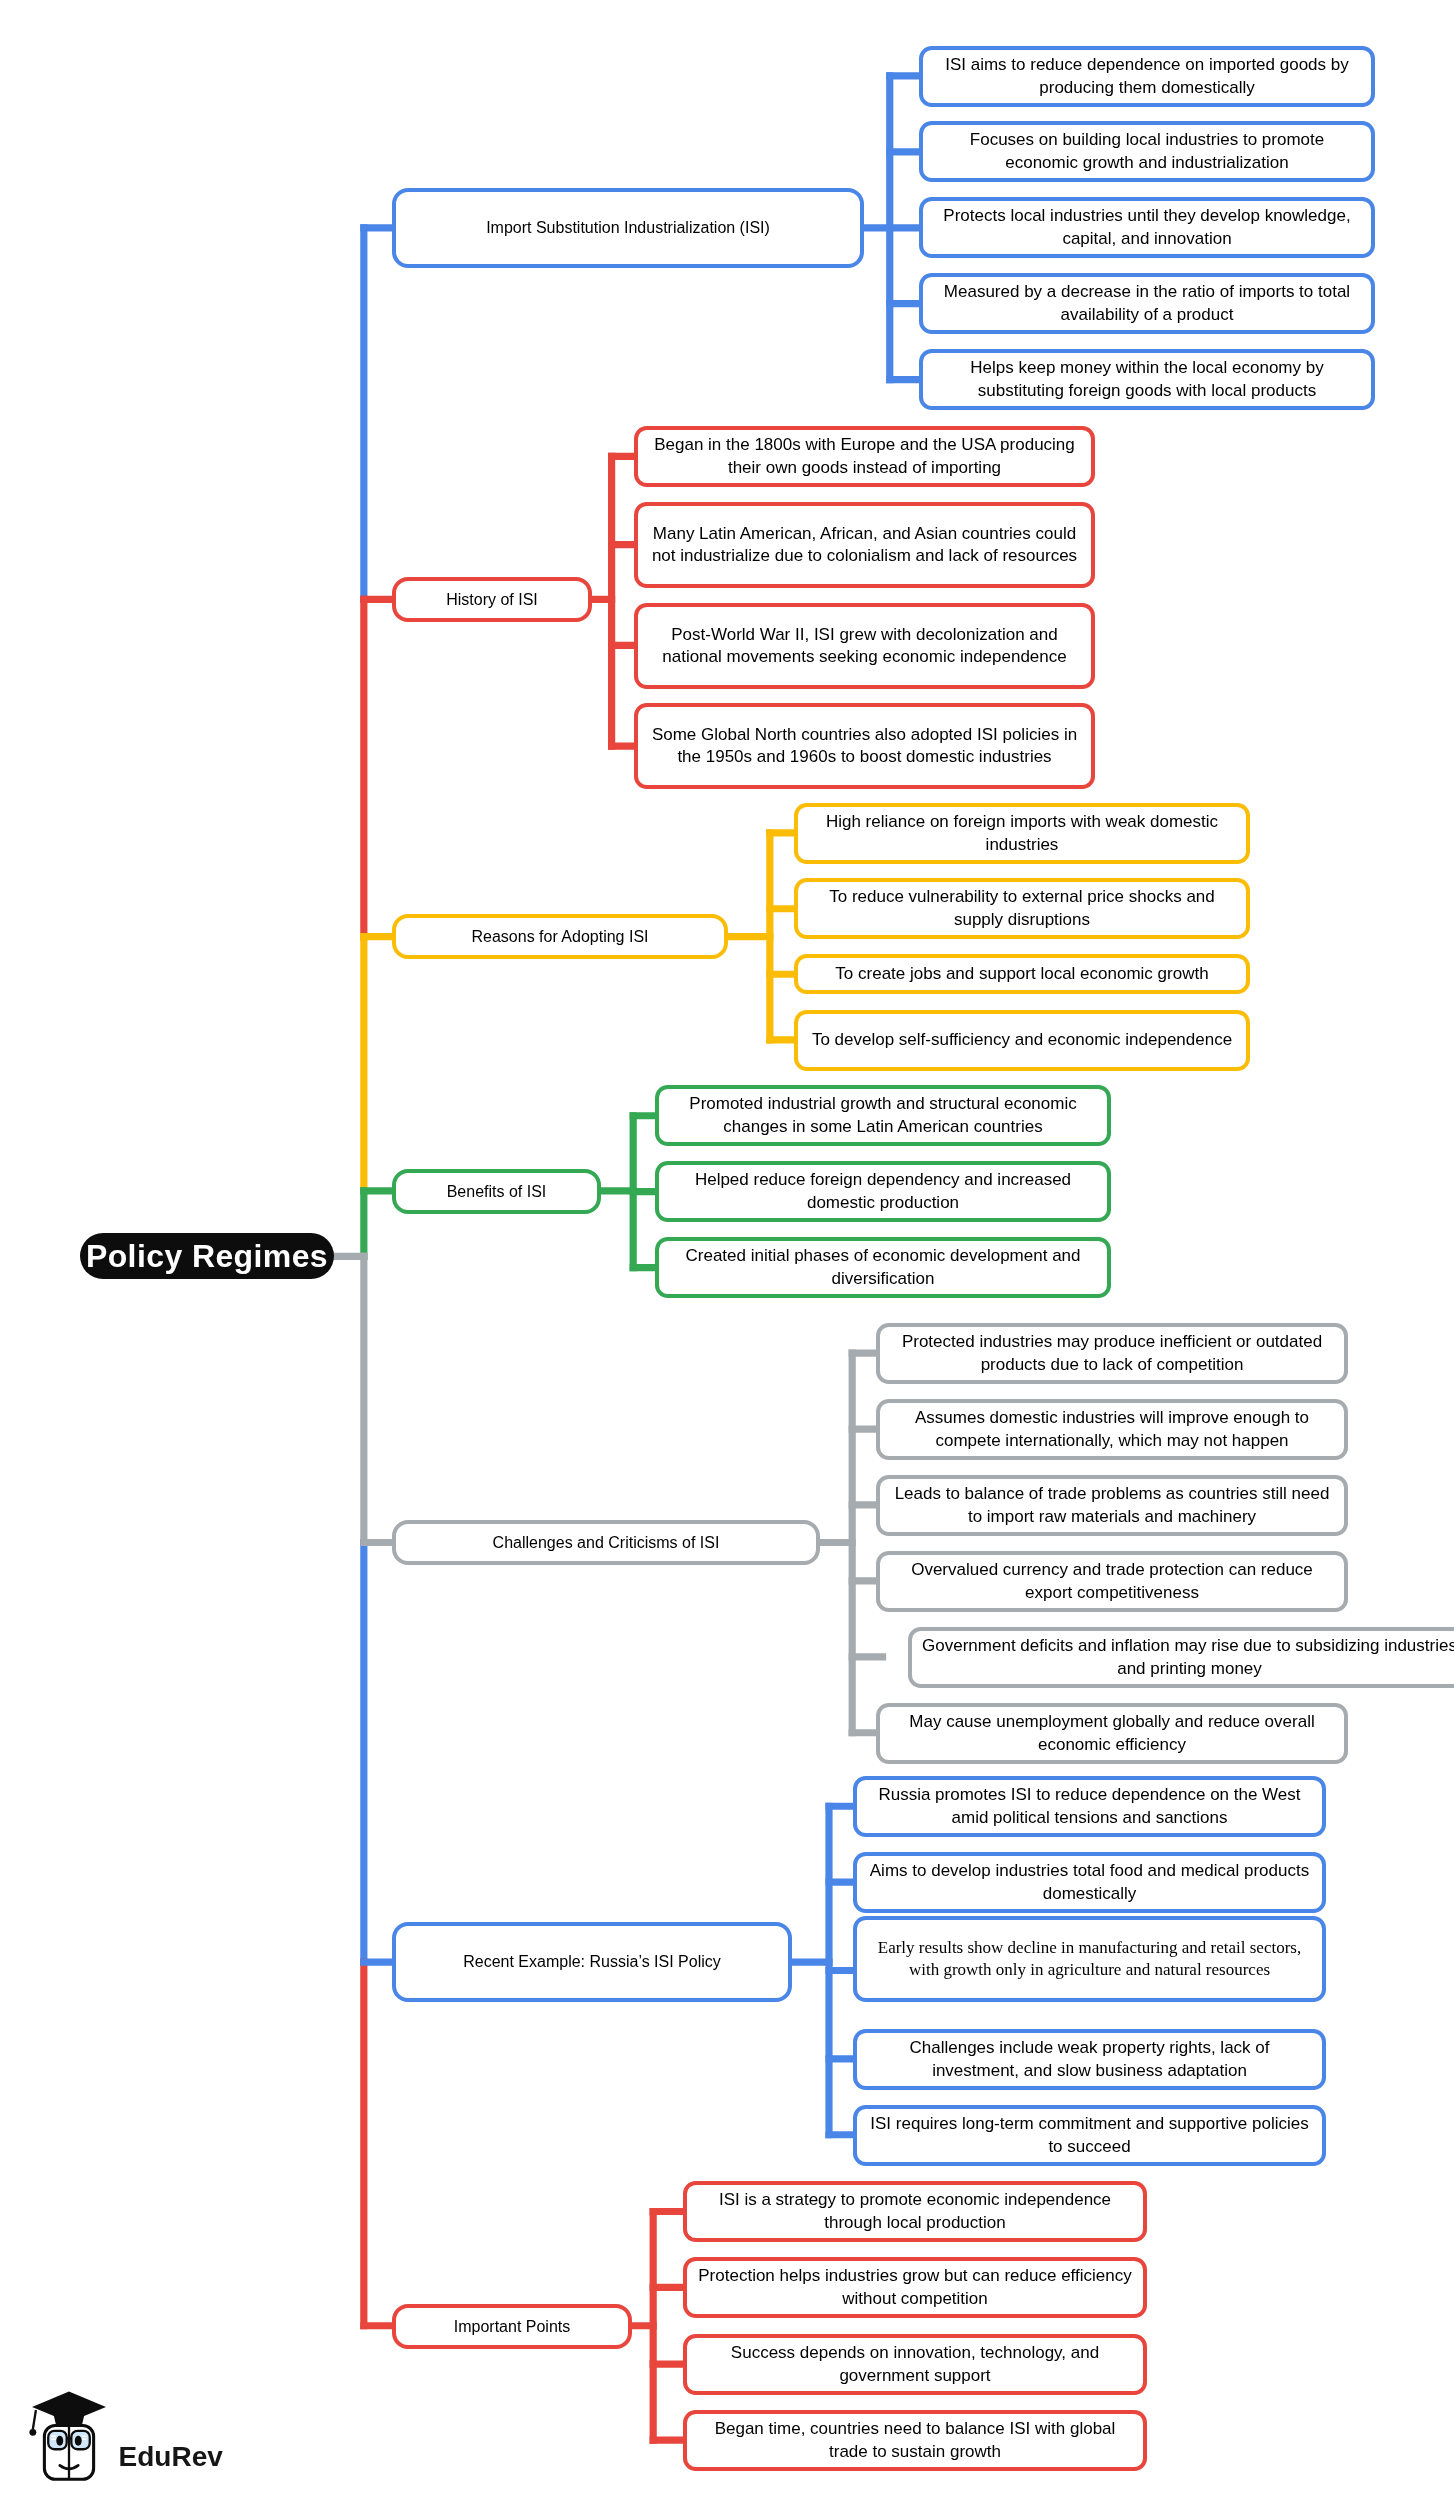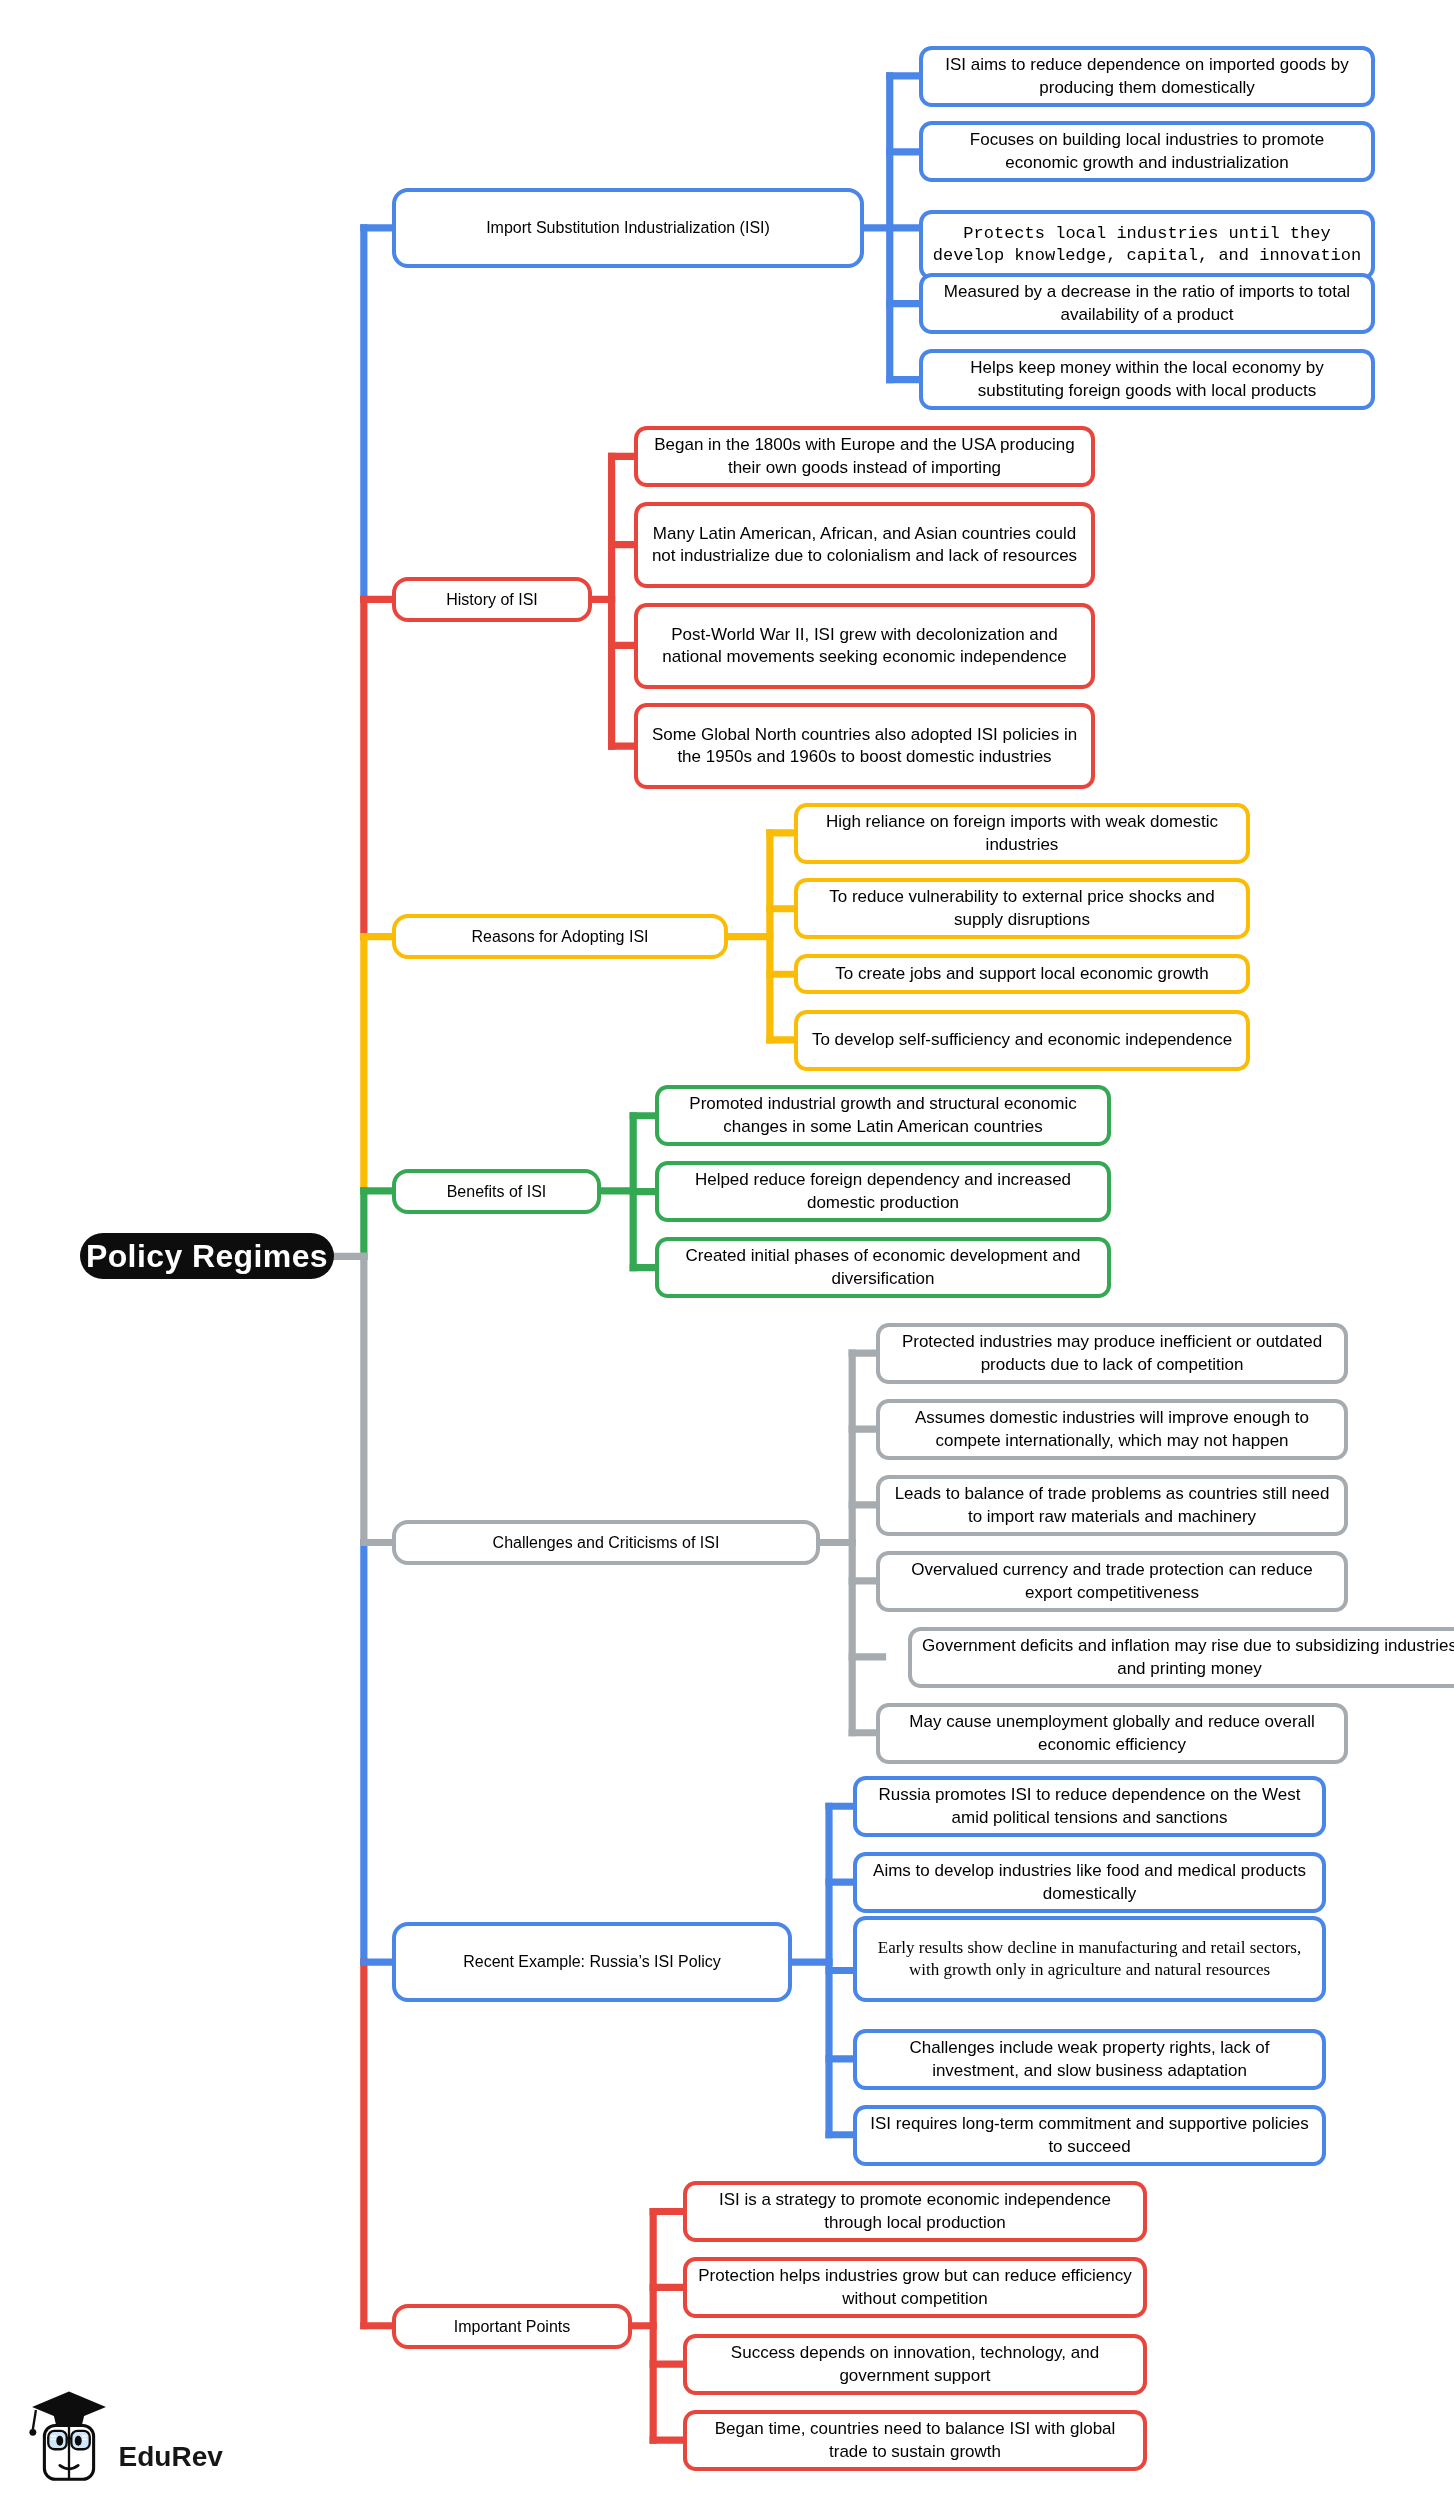--- a/index.html
+++ b/index.html
@@ -86,21 +86,21 @@
       <line x1="817" y1="2958" x2="863" y2="2958" stroke="#e8453c" stroke-width="9" stroke-linecap="square"></line>
       <line x1="817" y1="3053" x2="863" y2="3053" stroke="#e8453c" stroke-width="9" stroke-linecap="square"></line>
     </svg>
 
   <div class="node root-node" id="root-node" style="left: 80px; top: 1233px; width: 254px; height: 46px; background: rgb(13, 13, 13); color: rgb(255, 255, 255);">Policy Regimes</div>
 
   <div id="nodes-layer">
       <div class="node branch-title two-line" style="left: 392px; top: 188px; width: 472px; height: 80px; border-color: rgb(74, 134, 232);">Import Substitution Industrialization (ISI)</div>
       <div class="node leaf" style="left: 919px; top: 46px; width: 456px; height: 61px; border-color: rgb(74, 134, 232);">ISI aims to reduce dependence on imported goods by producing them domestically</div>
       <div class="node leaf" style="left: 919px; top: 121px; width: 456px; height: 61px; border-color: rgb(74, 134, 232);">Focuses on building local industries to promote economic growth and industrialization</div>
-      <div class="node leaf" style="left: 919px; top: 210px; width: 456px; height: 70px; border-color: rgb(74, 134, 232); font-family: Liberation Mono, monospace;">Protects local industries until they develop knowledge, capital, and innovation</div>
+      <div class="node leaf" style="left: 919px; top: 197px; width: 456px; height: 61px; border-color: rgb(74, 134, 232);">Protects local industries until they develop knowledge, capital, and innovation</div>
       <div class="node leaf" style="left: 919px; top: 273px; width: 456px; height: 61px; border-color: rgb(74, 134, 232);">Measured by a decrease in the ratio of imports to total availability of a product</div>
       <div class="node leaf" style="left: 919px; top: 349px; width: 456px; height: 61px; border-color: rgb(74, 134, 232);">Helps keep money within the local economy by substituting foreign goods with local products</div>
       <div class="node branch-title" style="left: 392px; top: 577px; width: 200px; height: 45px; border-color: rgb(232, 69, 60);">History of ISI</div>
       <div class="node leaf" style="left: 634px; top: 426px; width: 461px; height: 61px; border-color: rgb(232, 69, 60);">Began in the 1800s with Europe and the USA producing their own goods instead of importing</div>
       <div class="node leaf" style="left: 634px; top: 502px; width: 461px; height: 86px; border-color: rgb(232, 69, 60);">Many Latin American, African, and Asian countries could not industrialize due to colonialism and lack of resources</div>
       <div class="node leaf" style="left: 634px; top: 603px; width: 461px; height: 86px; border-color: rgb(232, 69, 60);">Post-World War II, ISI grew with decolonization and national movements seeking economic independence</div>
       <div class="node leaf" style="left: 634px; top: 703px; width: 461px; height: 86px; border-color: rgb(232, 69, 60);">Some Global North countries also adopted ISI policies in the 1950s and 1960s to boost domestic industries</div>
       <div class="node branch-title" style="left: 392px; top: 914px; width: 336px; height: 45px; border-color: rgb(251, 188, 5);">Reasons for Adopting ISI</div>
       <div class="node leaf" style="left: 794px; top: 803px; width: 456px; height: 61px; border-color: rgb(251, 188, 5);">High reliance on foreign imports with weak domestic industries</div>
       <div class="node leaf" style="left: 794px; top: 878px; width: 456px; height: 61px; border-color: rgb(251, 188, 5);">To reduce vulnerability to external price shocks and supply disruptions</div>
@@ -112,21 +112,21 @@
       <div class="node leaf" style="left: 655px; top: 1237px; width: 456px; height: 61px; border-color: rgb(52, 168, 83);">Created initial phases of economic development and diversification</div>
       <div class="node branch-title" style="left: 392px; top: 1520px; width: 428px; height: 45px; border-color: rgb(166, 171, 175);">Challenges and Criticisms of ISI</div>
       <div class="node leaf" style="left: 876px; top: 1323px; width: 472px; height: 61px; border-color: rgb(166, 171, 175);">Protected industries may produce inefficient or outdated products due to lack of competition</div>
       <div class="node leaf" style="left: 876px; top: 1399px; width: 472px; height: 61px; border-color: rgb(166, 171, 175);">Assumes domestic industries will improve enough to compete internationally, which may not happen</div>
       <div class="node leaf" style="left: 876px; top: 1475px; width: 472px; height: 61px; border-color: rgb(166, 171, 175);">Leads to balance of trade problems as countries still need to import raw materials and machinery</div>
       <div class="node leaf" style="left: 876px; top: 1551px; width: 472px; height: 61px; border-color: rgb(166, 171, 175);">Overvalued currency and trade protection can reduce export competitiveness</div>
       <div class="node leaf" style="left: 876px; top: 1627px; width: 563px; height: 61px; border-color: rgb(166, 171, 175); margin-left: 32px;">Government deficits and inflation may rise due to subsidizing industries and printing money</div>
       <div class="node leaf" style="left: 876px; top: 1703px; width: 472px; height: 61px; border-color: rgb(166, 171, 175);">May cause unemployment globally and reduce overall economic efficiency</div>
       <div class="node branch-title two-line" style="left: 392px; top: 1922px; width: 400px; height: 80px; border-color: rgb(74, 134, 232);">Recent Example: Russia’s ISI Policy</div>
       <div class="node leaf" style="left: 853px; top: 1776px; width: 473px; height: 61px; border-color: rgb(74, 134, 232);">Russia promotes ISI to reduce dependence on the West amid political tensions and sanctions</div>
-      <div class="node leaf" style="left: 853px; top: 1852px; width: 473px; height: 61px; border-color: rgb(74, 134, 232);">Aims to develop industries like food and medical products domestically</div>
+      <div class="node leaf" style="left: 853px; top: 1852px; width: 473px; height: 61px; border-color: rgb(74, 134, 232);">Aims to develop industries total food and medical products domestically</div>
       <div class="node leaf" style="left: 853px; top: 1916px; width: 473px; height: 86px; border-color: rgb(74, 134, 232); font-family: Liberation Serif, serif;">Early results show decline in manufacturing and retail sectors, with growth only in agriculture and natural resources</div>
       <div class="node leaf" style="left: 853px; top: 2029px; width: 473px; height: 61px; border-color: rgb(74, 134, 232);">Challenges include weak property rights, lack of investment, and slow business adaptation</div>
       <div class="node leaf" style="left: 853px; top: 2105px; width: 473px; height: 61px; border-color: rgb(74, 134, 232);">ISI requires long-term commitment and supportive policies to succeed</div>
       <div class="node branch-title" style="left: 392px; top: 2304px; width: 240px; height: 45px; border-color: rgb(232, 69, 60);">Important Points</div>
       <div class="node leaf" style="left: 683px; top: 2181px; width: 464px; height: 61px; border-color: rgb(232, 69, 60);">ISI is a strategy to promote economic independence through local production</div>
       <div class="node leaf" style="left: 683px; top: 2257px; width: 464px; height: 61px; border-color: rgb(232, 69, 60);">Protection helps industries grow but can reduce efficiency without competition</div>
       <div class="node leaf" style="left: 683px; top: 2334px; width: 464px; height: 61px; border-color: rgb(232, 69, 60);">Success depends on innovation, technology, and government support</div>
       <div class="node leaf" style="left: 683px; top: 2410px; width: 464px; height: 61px; border-color: rgb(232, 69, 60);">Began time, countries need to balance ISI with global trade to sustain growth</div>
     </div>
 

